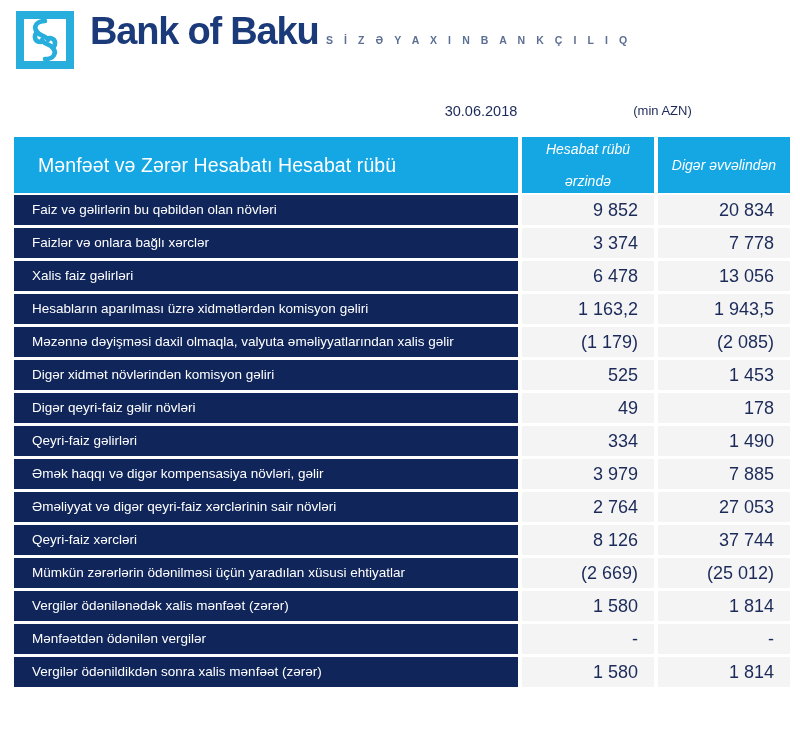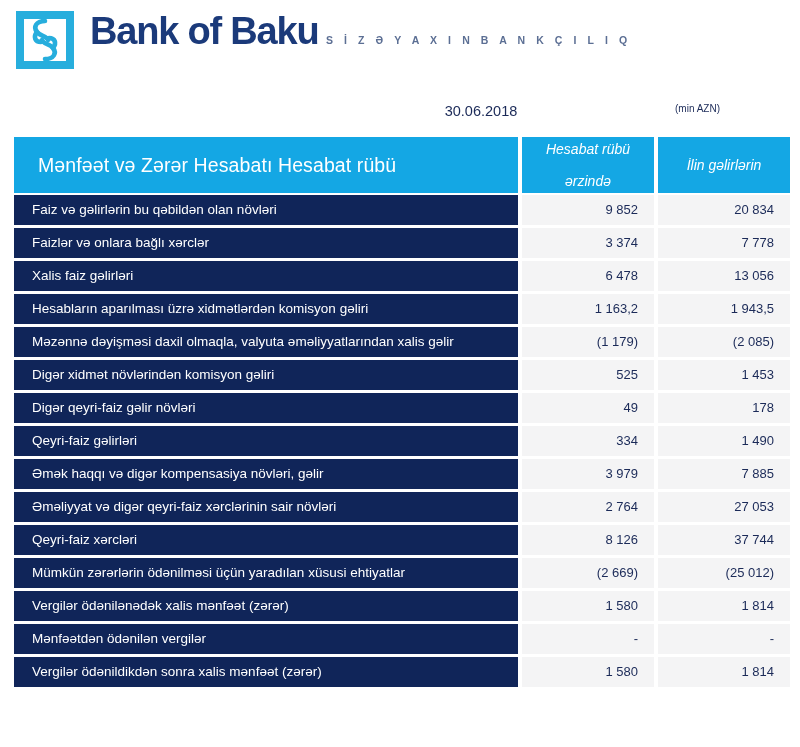--- a/index.html
+++ b/index.html
@@ -77,22 +77,22 @@
     width: 100px;
     text-align: center;
     font-size: 14.5px;
     color: #1b2a58;
   }
   .meta-unit {
     position: absolute;
     left: 597px;
     top: 0;
     width: 115px;
-    text-align: right;
-    font-size: 10px;
+    text-align: center;
+    font-size: 13px;
     color: #1b2a58;
   }
 
   
   .tbl {
     position: absolute;
     left: 14px;
     top: 137px;
     width: 776px;
   }
@@ -153,21 +153,21 @@
     font-size: 13.5px;
     height: 30px;
     line-height: 30px;
     padding: 0 15px 0 18px;
     white-space: nowrap;
     overflow: hidden;
   }
   .body-row .cell-val {
     background: #f4f4f5;
     color: #1b2a58;
-    font-size: 13px;
+    font-size: 18px;
     height: 30px;
     line-height: 30px;
     text-align: right;
     padding: 0 16px 0 6px;
     white-space: nowrap;
     overflow: hidden;
   }
 </style>
 </head>
 <body>
@@ -202,21 +202,21 @@
       <div class="spacer"></div>
       <div class="cell-val">
         <span>
           <span>Hesabat rübü</span><br>
           <span>ərzində</span>
         </span>
       </div>
       <div class="spacer"></div>
       <div class="cell-val">
         <span>
-          <span>İlin gəlirlərin</span>
+          <span>Digər əvvəlindən</span>
         </span>
       </div>
     </div>
 
     <div id="rows-container">
         <div class="tbl-row body-row">
           <div class="cell-label">Faiz və gəlirlərin bu qəbildən olan növləri</div>
           <div class="spacer"></div>
           <div class="cell-val">9 852</div>
           <div class="spacer"></div>

